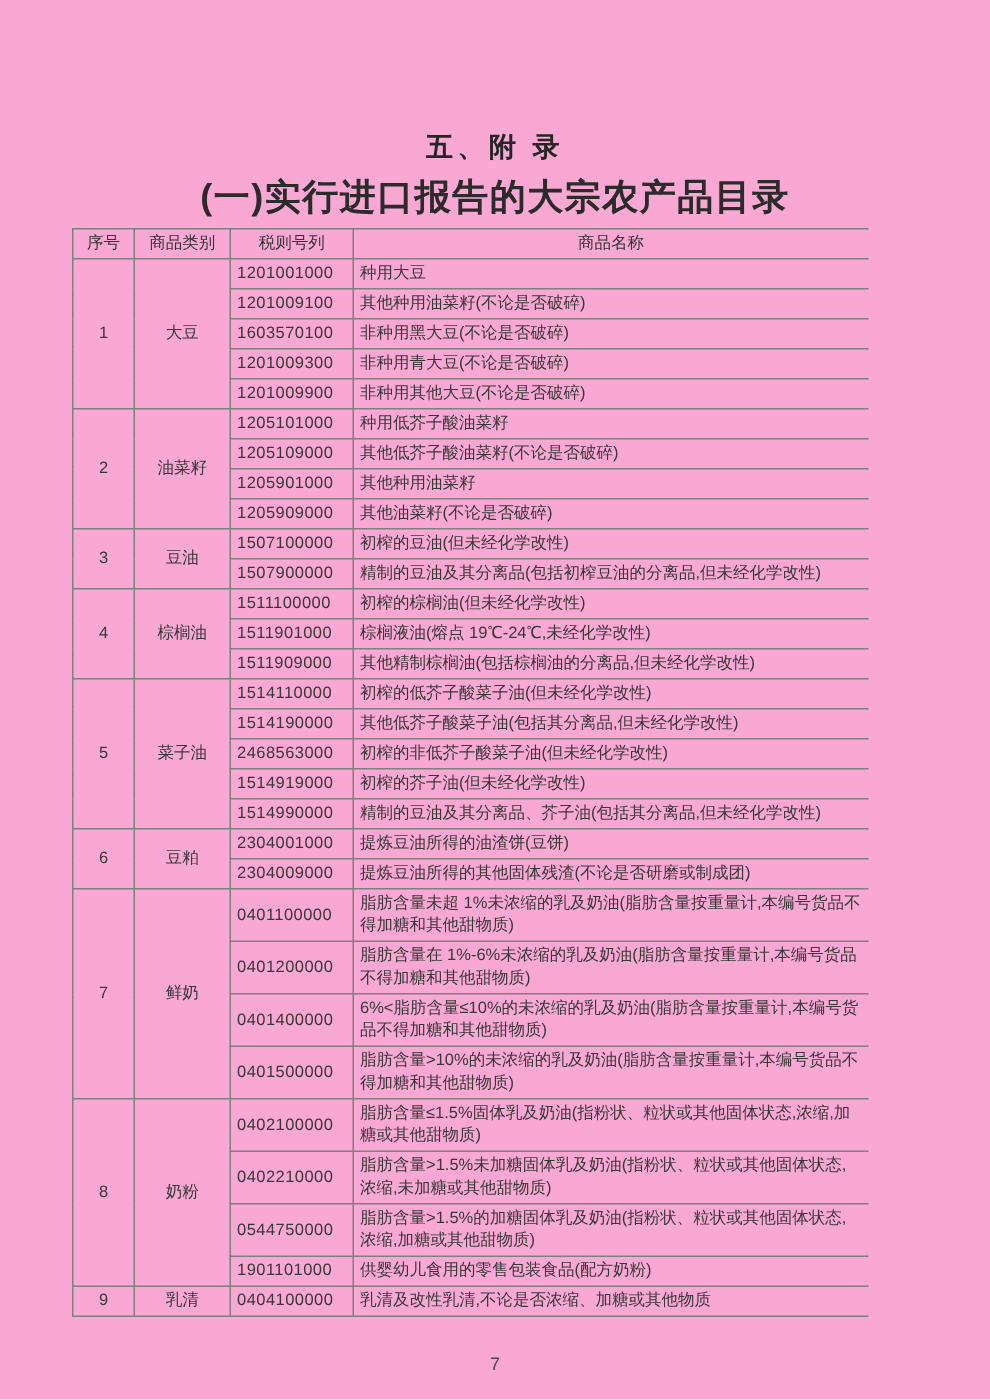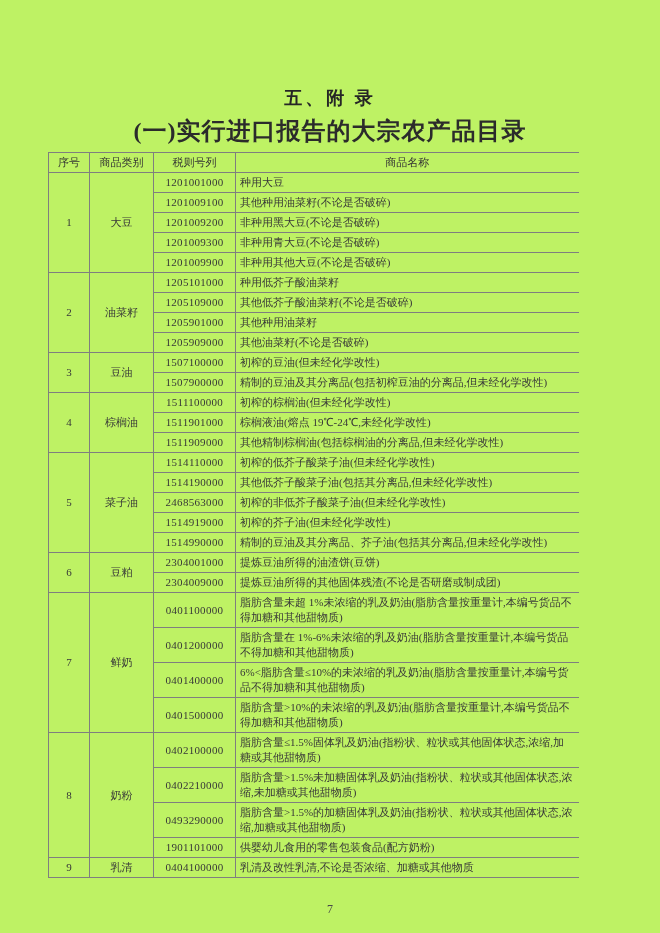--- a/index.html
+++ b/index.html
@@ -1,21 +1,21 @@
 <!DOCTYPE html>
 <html><head>
 <meta charset="utf-8">
 <style>
   html, body { margin: 0; padding: 0; background: #ffffff; }
   .page {
     position: relative;
     width: 660px;
     height: 933px;
-    background: #bef264;
-    font-family: Liberation Serif, serif;
+    background: #f9a8d4;
+    font-family: Liberation Sans, sans-serif;
     color: #333333;
     box-sizing: border-box;
     padding-top: 89px;
     overflow: hidden;
   }
   .title {
     text-align: center;
     font-size: 18px;
     font-weight: bold;
     color: #262626;
@@ -47,21 +47,21 @@
     font-size: 11px;
     line-height: 15px;
     padding: 2px 4px;
     font-weight: normal;
     vertical-align: middle;
     color: #383838;
     overflow: hidden;
   }
   table.catalog th { text-align: center; color: #333333; }
   td.num-cell, td.cat-cell { text-align: center; }
-  td.code-cell { text-align: center; letter-spacing: 0.3px; white-space: nowrap; }
+  td.code-cell { letter-spacing: 0.3px; white-space: nowrap; }
   td.desc-cell { text-align: left; padding: 2px 7px; }
   .no-right { border-right: none !important; }
   .page-number {
     text-align: center;
     margin-top: 24px;
     font-size: 12px;
     color: #4a4a4a;
   }
 </style>
 </head>
@@ -91,21 +91,21 @@
           <td class="num-cell" rowspan="5">1</td>
           <td class="cat-cell" rowspan="5">大豆</td>
           <td class="code-cell">1201001000</td>
           <td class="desc-cell no-right">种用大豆</td>
         </tr>
         <tr>
           <td class="code-cell">1201009100</td>
           <td class="desc-cell no-right">其他种用油菜籽(不论是否破碎)</td>
         </tr>
         <tr>
-          <td class="code-cell">1201009200</td>
+          <td class="code-cell">1603570100</td>
           <td class="desc-cell no-right">非种用黑大豆(不论是否破碎)</td>
         </tr>
         <tr>
           <td class="code-cell">1201009300</td>
           <td class="desc-cell no-right">非种用青大豆(不论是否破碎)</td>
         </tr>
         <tr>
           <td class="code-cell">1201009900</td>
           <td class="desc-cell no-right">非种用其他大豆(不论是否破碎)</td>
         </tr>
@@ -205,21 +205,21 @@
           <td class="num-cell" rowspan="4">8</td>
           <td class="cat-cell" rowspan="4">奶粉</td>
           <td class="code-cell">0402100000</td>
           <td class="desc-cell no-right">脂肪含量≤1.5%固体乳及奶油(指粉状、粒状或其他固体状态,浓缩,加糖或其他甜物质)</td>
         </tr>
         <tr>
           <td class="code-cell">0402210000</td>
           <td class="desc-cell no-right">脂肪含量&gt;1.5%未加糖固体乳及奶油(指粉状、粒状或其他固体状态,浓缩,未加糖或其他甜物质)</td>
         </tr>
         <tr>
-          <td class="code-cell">0493290000</td>
+          <td class="code-cell">0544750000</td>
           <td class="desc-cell no-right">脂肪含量&gt;1.5%的加糖固体乳及奶油(指粉状、粒状或其他固体状态,浓缩,加糖或其他甜物质)</td>
         </tr>
         <tr>
           <td class="code-cell">1901101000</td>
           <td class="desc-cell no-right">供婴幼儿食用的零售包装食品(配方奶粉)</td>
         </tr>
         <tr>
           <td class="num-cell" rowspan="1">9</td>
           <td class="cat-cell" rowspan="1">乳清</td>
           <td class="code-cell">0404100000</td>

